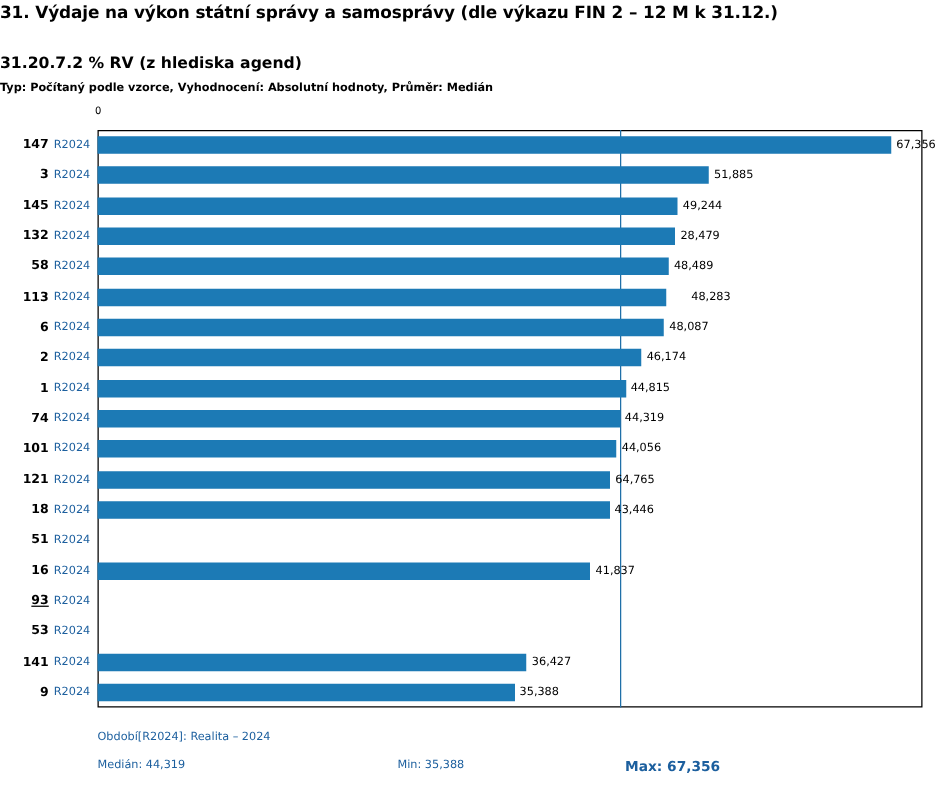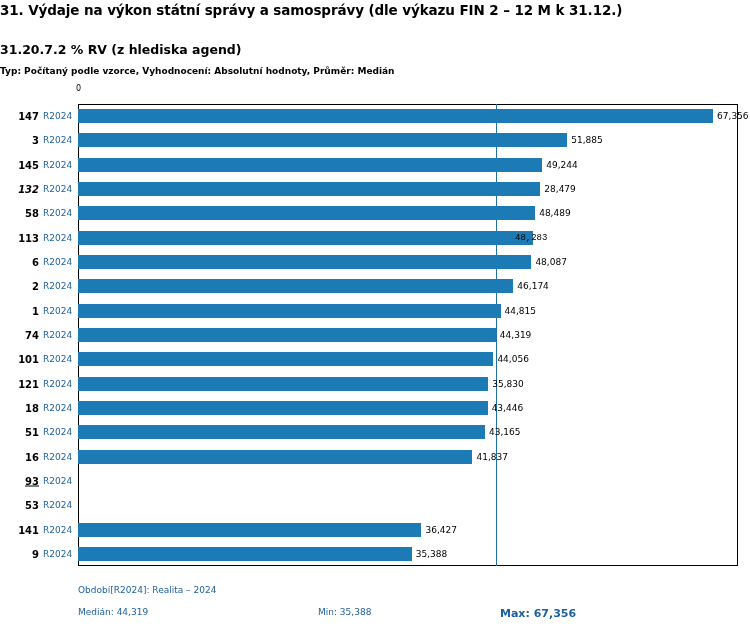--- a/index.html
+++ b/index.html
@@ -178,21 +178,21 @@
   <div class="typeline">Typ: Počítaný podle vzorce, Vyhodnocení: Absolutní hodnoty, Průměr: Medián</div>
   <div class="axis-zero-label">0</div>
 
   <div class="left-labels">
       <div class="rank" style="top: 12.1579px;">147</div>
       <div class="cat" style="top: 12.1579px;">R2024</div>
       <div class="rank" style="top: 36.4737px;">3</div>
       <div class="cat" style="top: 36.4737px;">R2024</div>
       <div class="rank" style="top: 60.7895px;">145</div>
       <div class="cat" style="top: 60.7895px;">R2024</div>
-      <div class="rank" style="top: 85.1053px; font-style: italic;">132</div>
+      <div class="rank" style="top: 85.1053px;">132</div>
       <div class="cat" style="top: 85.1053px;">R2024</div>
       <div class="rank" style="top: 109.421px;">58</div>
       <div class="cat" style="top: 109.421px;">R2024</div>
       <div class="rank" style="top: 133.737px;">113</div>
       <div class="cat" style="top: 133.737px;">R2024</div>
       <div class="rank" style="top: 158.053px;">6</div>
       <div class="cat" style="top: 158.053px;">R2024</div>
       <div class="rank" style="top: 182.368px;">2</div>
       <div class="cat" style="top: 182.368px;">R2024</div>
       <div class="rank" style="top: 206.684px;">1</div>
@@ -238,21 +238,21 @@
         <div class="row" style="top: 72.9474px; height: 24.3158px;">
           <div class="bar" style="width: 462.339px;"></div>
           <div class="bar-value" style="left: 466.339px;">28,479</div>
         </div>
         <div class="row" style="top: 97.2632px; height: 24.3158px;">
           <div class="bar" style="width: 457.182px;"></div>
           <div class="bar-value" style="left: 461.182px;">48,489</div>
         </div>
         <div class="row" style="top: 121.579px; height: 24.3158px;">
           <div class="bar" style="width: 455.24px;"></div>
-          <div class="bar-value" style="left: 437px; font-family: Liberation Mono, monospace;">48,283</div>
+          <div class="bar-value" style="left: 475px;">48,283</div>
         </div>
         <div class="row" style="top: 145.895px; height: 24.3158px;">
           <div class="bar" style="width: 453.392px;"></div>
           <div class="bar-value" style="left: 457.392px;">48,087</div>
         </div>
         <div class="row" style="top: 170.211px; height: 24.3158px;">
           <div class="bar" style="width: 435.355px;"></div>
           <div class="bar-value" style="left: 439.355px;">46,174</div>
         </div>
         <div class="row" style="top: 194.526px; height: 24.3158px;">
@@ -262,29 +262,25 @@
         <div class="row" style="top: 218.842px; height: 24.3158px;">
           <div class="bar" style="width: 417.865px;"></div>
           <div class="bar-value" style="left: 421.865px;">44,319</div>
         </div>
         <div class="row" style="top: 243.158px; height: 24.3158px;">
           <div class="bar" style="width: 415.385px;"></div>
           <div class="bar-value" style="left: 419.385px;">44,056</div>
         </div>
         <div class="row" style="top: 267.474px; height: 24.3158px;">
           <div class="bar" style="width: 410.256px;"></div>
-          <div class="bar-value" style="left: 414.256px;">35,830</div>
+          <div class="bar-value" style="left: 414.256px;">64,765</div>
         </div>
         <div class="row" style="top: 291.789px; height: 24.3158px;">
           <div class="bar" style="width: 409.634px;"></div>
           <div class="bar-value" style="left: 413.634px;">43,446</div>
-        </div>
-        <div class="row" style="top: 316.105px; height: 24.3158px;">
-          <div class="bar" style="width: 406.984px;"></div>
-          <div class="bar-value" style="left: 410.984px;">43,165</div>
         </div>
         <div class="row" style="top: 340.421px; height: 24.3158px;">
           <div class="bar" style="width: 394.463px;"></div>
           <div class="bar-value" style="left: 398.463px;">41,837</div>
         </div>
         <div class="row" style="top: 413.368px; height: 24.3158px;">
           <div class="bar" style="width: 343.455px;"></div>
           <div class="bar-value" style="left: 347.455px;">36,427</div>
         </div>
         <div class="row" style="top: 437.684px; height: 24.3158px;">

